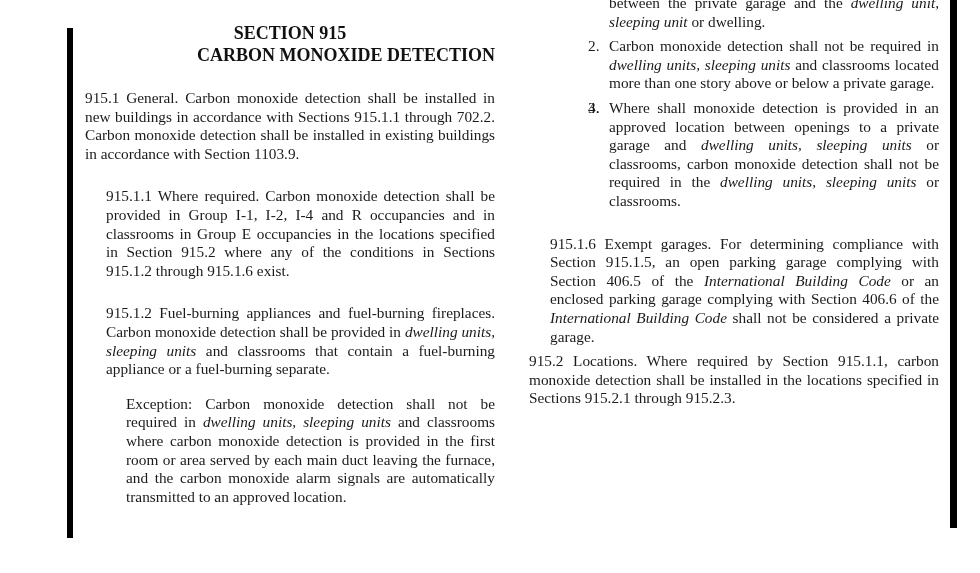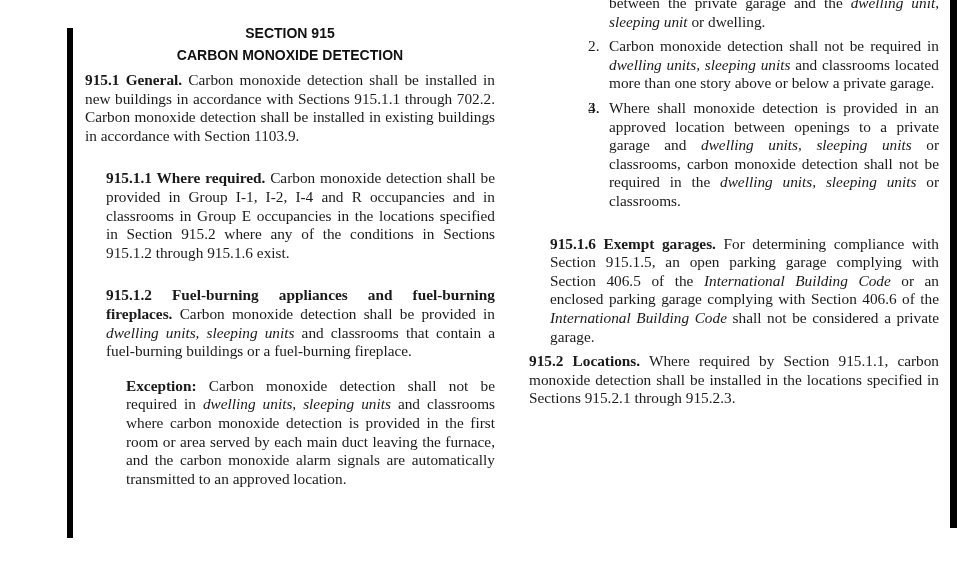--- a/index.html
+++ b/index.html
@@ -6,53 +6,53 @@
   body { width: 980px; height: 573px; position: relative; overflow: hidden;
          font-family: "Liberation Serif", "DejaVu Serif", serif; color: #1a1a1a; }
   .bar { position: absolute; background: #000; }
   .bar-left { left: 67px; top: 28px; width: 6px; height: 510px; }
   .bar-right { left: 950px; top: 0; width: 7px; height: 528px; }
 
   .col { position: absolute; font-size: 15.3px; line-height: 18.6px; text-align: justify; }
   .col-left { left: 85px; top: 24px; width: 410px; }
   .col-right { left: 529px; top: -6px; width: 410px; }
 
-  .heading { font-family: Liberation Sans, sans-serif; font-weight: bold;
-             text-align: center; font-size: 14px; line-height: 19px; margin: 0 0 3px 0; color: #111; }
+  .heading { font-family: Liberation Serif, serif; font-weight: bold;
+             text-align: center; font-size: 18px; line-height: 19px; margin: 0 0 3px 0; color: #111; }
   p { margin: 0 0 6px 0; }
-  .b { font-weight: bold; }
+  .b { font-weight: normal; }
   .i { font-style: italic; }
   .ind1 { margin-left: 21px; margin-top: 24px; }
   .ind2 { margin-left: 41px; margin-top: 16px; }
 
   ol.exc { list-style: none; margin: 0 0 6px 0; padding: 0; }
   ol.exc li { position: relative; padding-left: 80px; margin-bottom: 6px; }
   ol.exc li .num { position: absolute; left: 59px; top: 0; }
   .cont { padding-left: 80px; margin-bottom: 6px; }
 </style>
 </head>
 <body>
 
 <div class="bar bar-left"></div>
 <div class="bar bar-right"></div>
 
 <div class="col col-left">
   <div class="heading">SECTION 915</div>
-  <div class="heading" style="margin-bottom:6px;">CARBON MONOXIDE DETECTION</div>
+  <div class="heading" style="margin-bottom:24px;text-align:right;">CARBON MONOXIDE DETECTION</div>
 
   <p>
     <span class="b">915.1 General.</span><span> Carbon monoxide detection shall be installed in new buildings in accordance with Sections 915.1.1 through 702.2. Carbon monoxide detection shall be installed in existing buildings in accordance with Section 1103.9.</span>
   </p>
 
   <p class="ind1">
     <span class="b">915.1.1 Where required.</span><span> Carbon monoxide detection shall be provided in Group I-1, I-2, I-4 and R occupancies and in classrooms in Group E occupancies in the locations specified in Section 915.2 where any of the conditions in Sections 915.1.2 through 915.1.6 exist.</span>
   </p>
 
   <p class="ind1">
-    <span class="b">915.1.2 Fuel-burning appliances and fuel-burning fireplaces.</span><span> Carbon monoxide detection shall be provided in </span><span class="i">dwelling units, sleeping units</span><span> and classrooms that contain a fuel-burning buildings or a fuel-burning fireplace.</span>
+    <span class="b">915.1.2 Fuel-burning appliances and fuel-burning fireplaces.</span><span> Carbon monoxide detection shall be provided in </span><span class="i">dwelling units, sleeping units</span><span> and classrooms that contain a fuel-burning appliance or a fuel-burning separate.</span>
   </p>
 
 
   <p class="ind2">
     <span class="b">Exception:</span><span> Carbon monoxide detection shall not be required in </span><span class="i">dwelling units, sleeping units</span><span> and classrooms where carbon monoxide detection is provided in the first room or area served by each main duct leaving the furnace, and the carbon monoxide alarm signals are automatically transmitted to an approved location.</span>
   </p>
 
 </div>
 
 <div class="col col-right">

